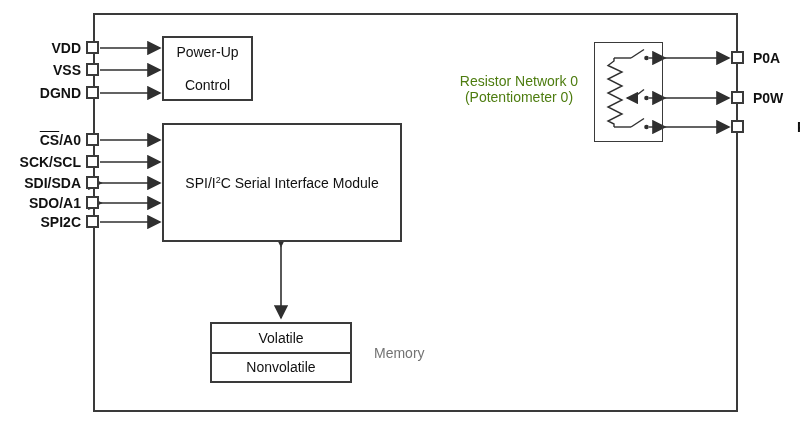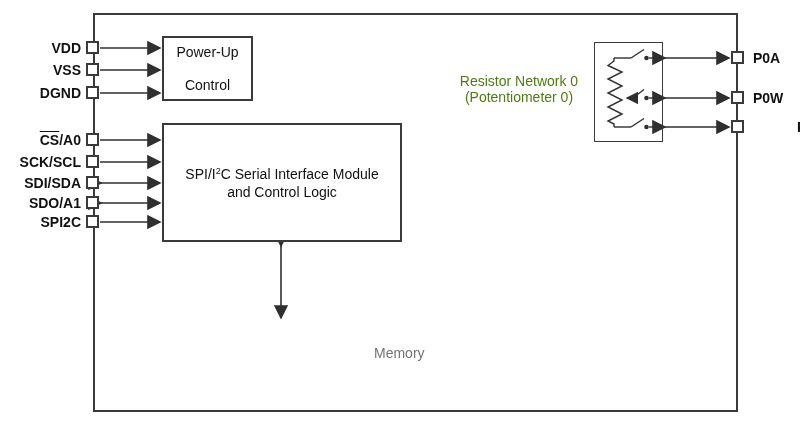--- a/index.html
+++ b/index.html
@@ -109,23 +109,26 @@
     </g>
   </svg>
 
   <div class="box" style="left:162px;top:36px;width:91px;height:65px;gap:15px;">
     <div class="bline">Power-Up</div>
     <div class="bline">Control</div>
   </div>
 
   <div class="box" style="left:162px;top:123px;width:240px;height:119px;">
     <div class="bline"><span>SPI/I</span><sup class="sq">2</sup><span>C Serial Interface Module</span></div>
-    <div class="bline">and Control Logic</div>
   </div>
 
+  <div class="mem-box">
+    <div class="mem-cell">Volatile</div>
+    <div class="mem-cell bottom">Nonvolatile</div>
+  </div>
   <div class="float-label" style="left:374px;top:345px;">Memory</div>
 
   <div class="rn-label">
     <div>Resistor Network 0</div>
     <div>(Potentiometer 0)</div>
   </div>
   <div class="rn-box"></div>
 
   <div class="pin-square" style="left:86px;top:41px;"></div>
   <div class="pin-square" style="left:86px;top:63px;"></div>

